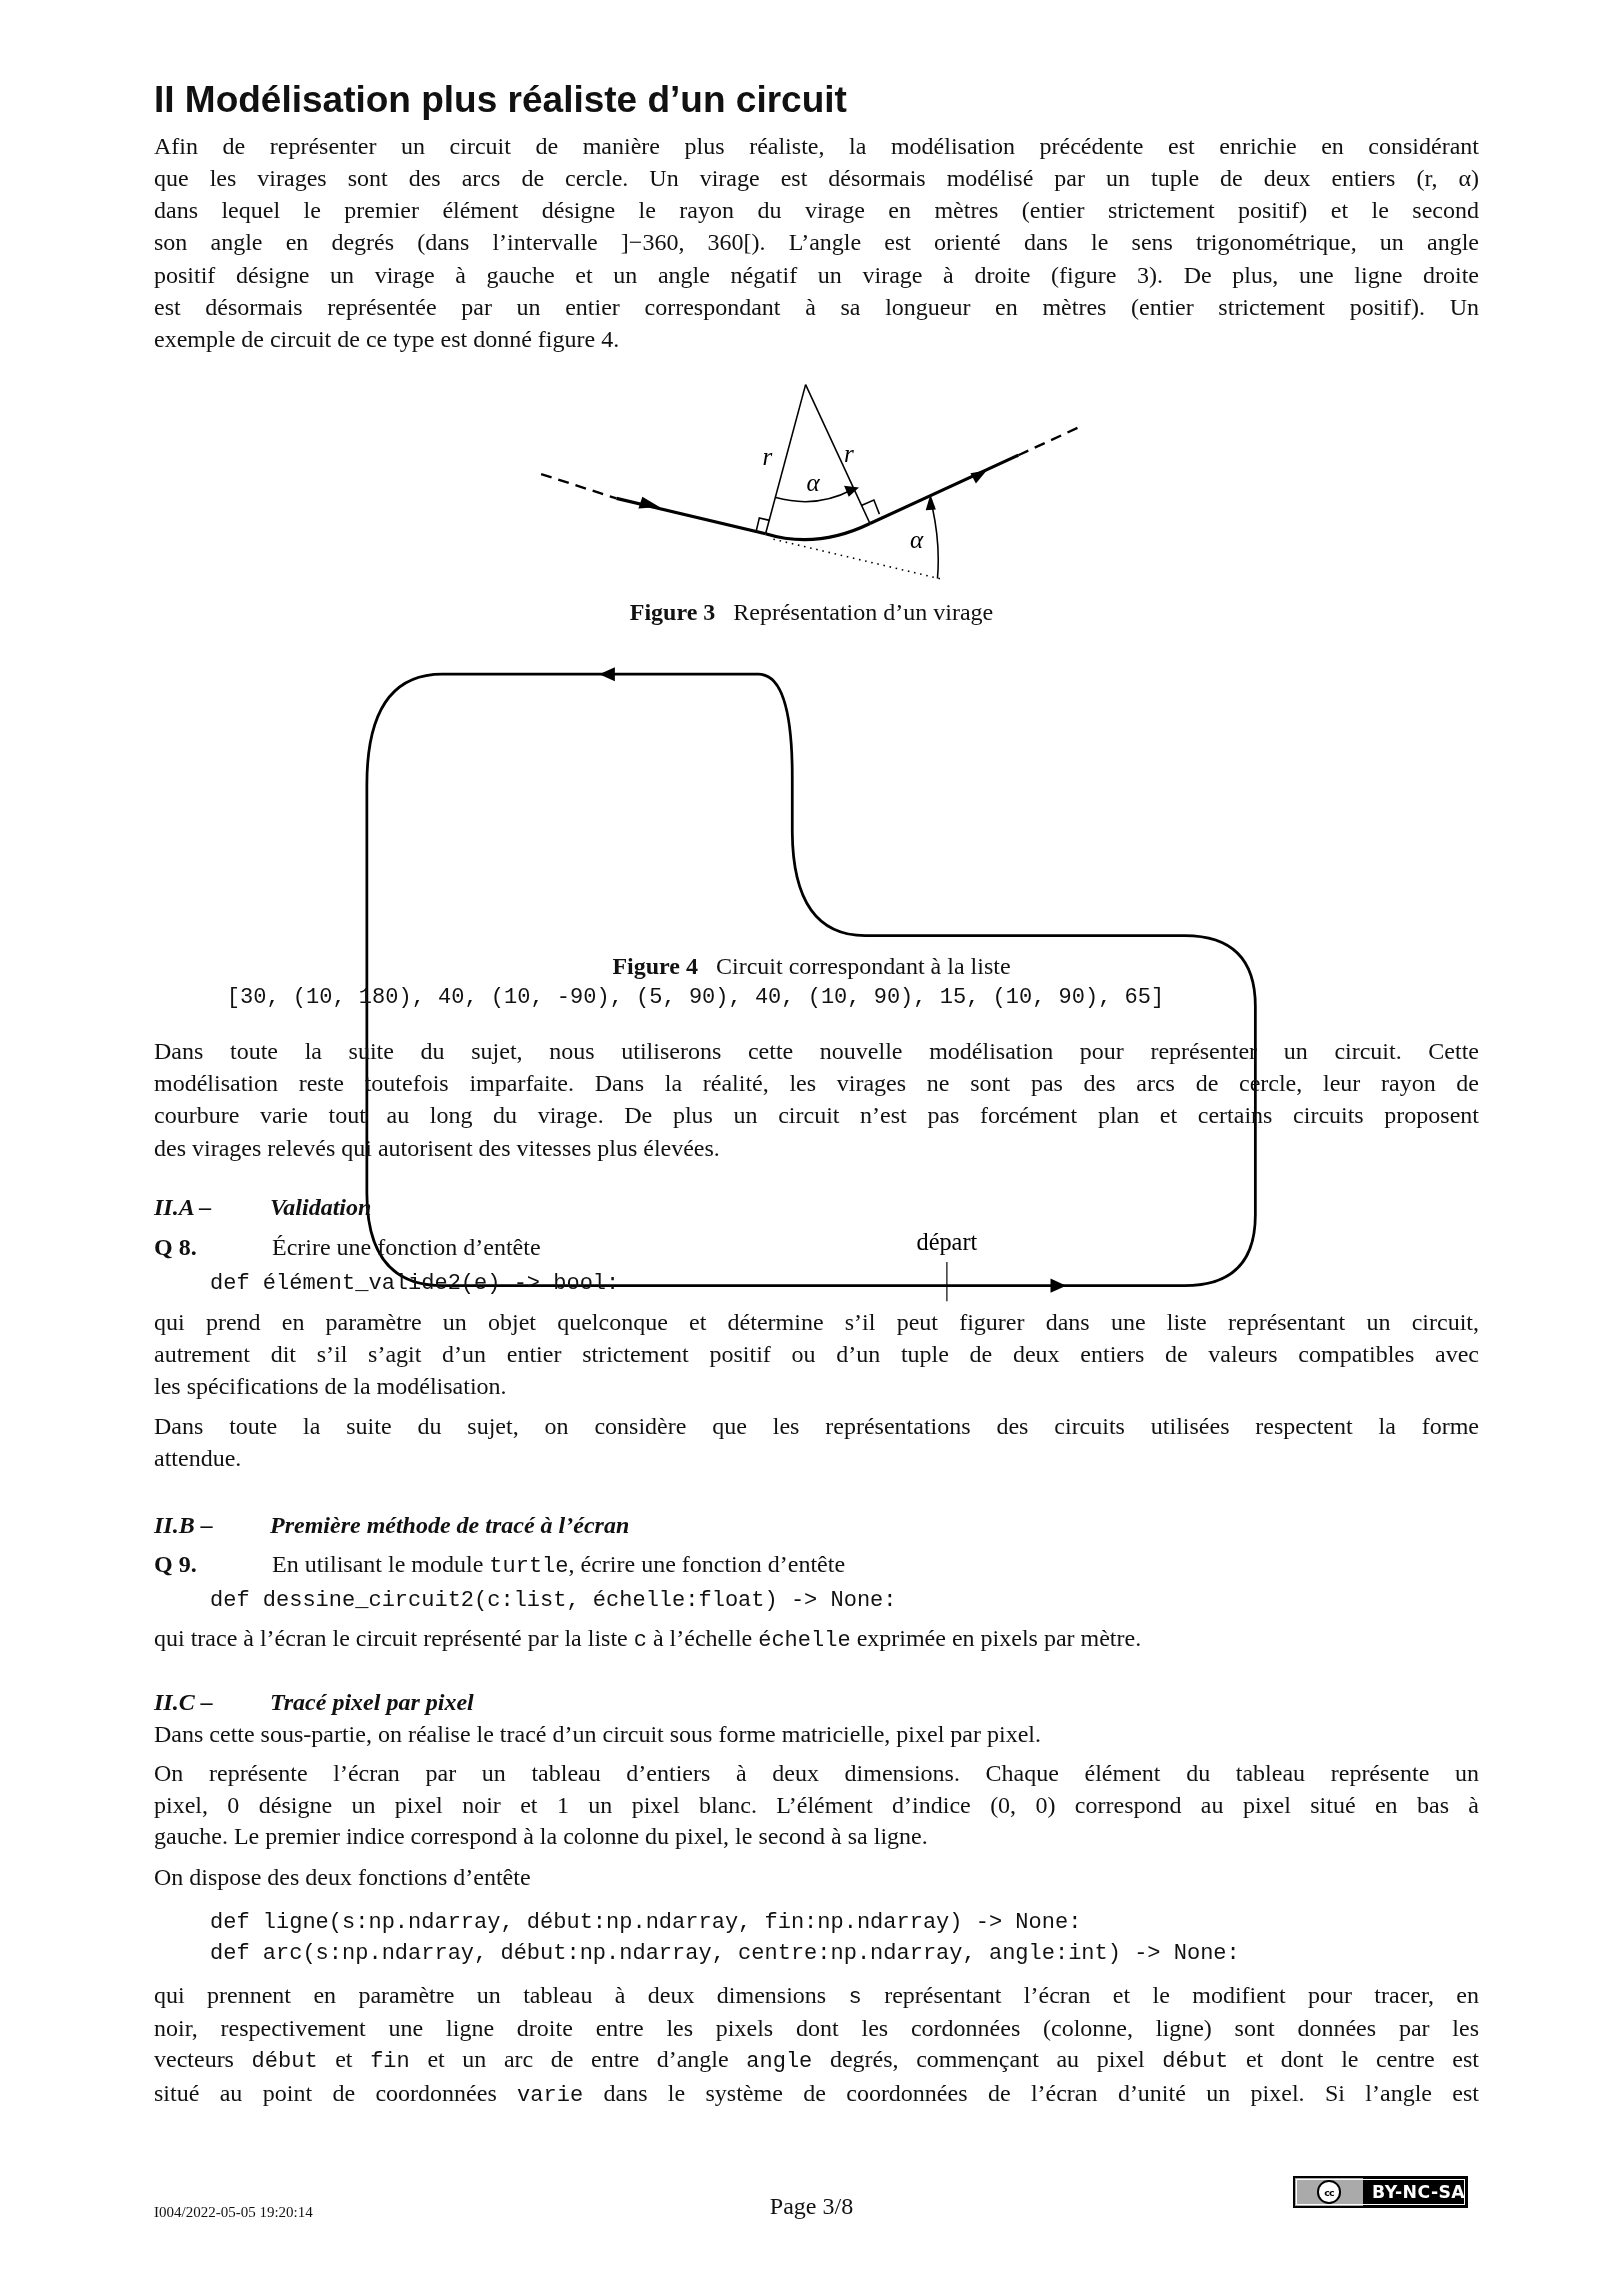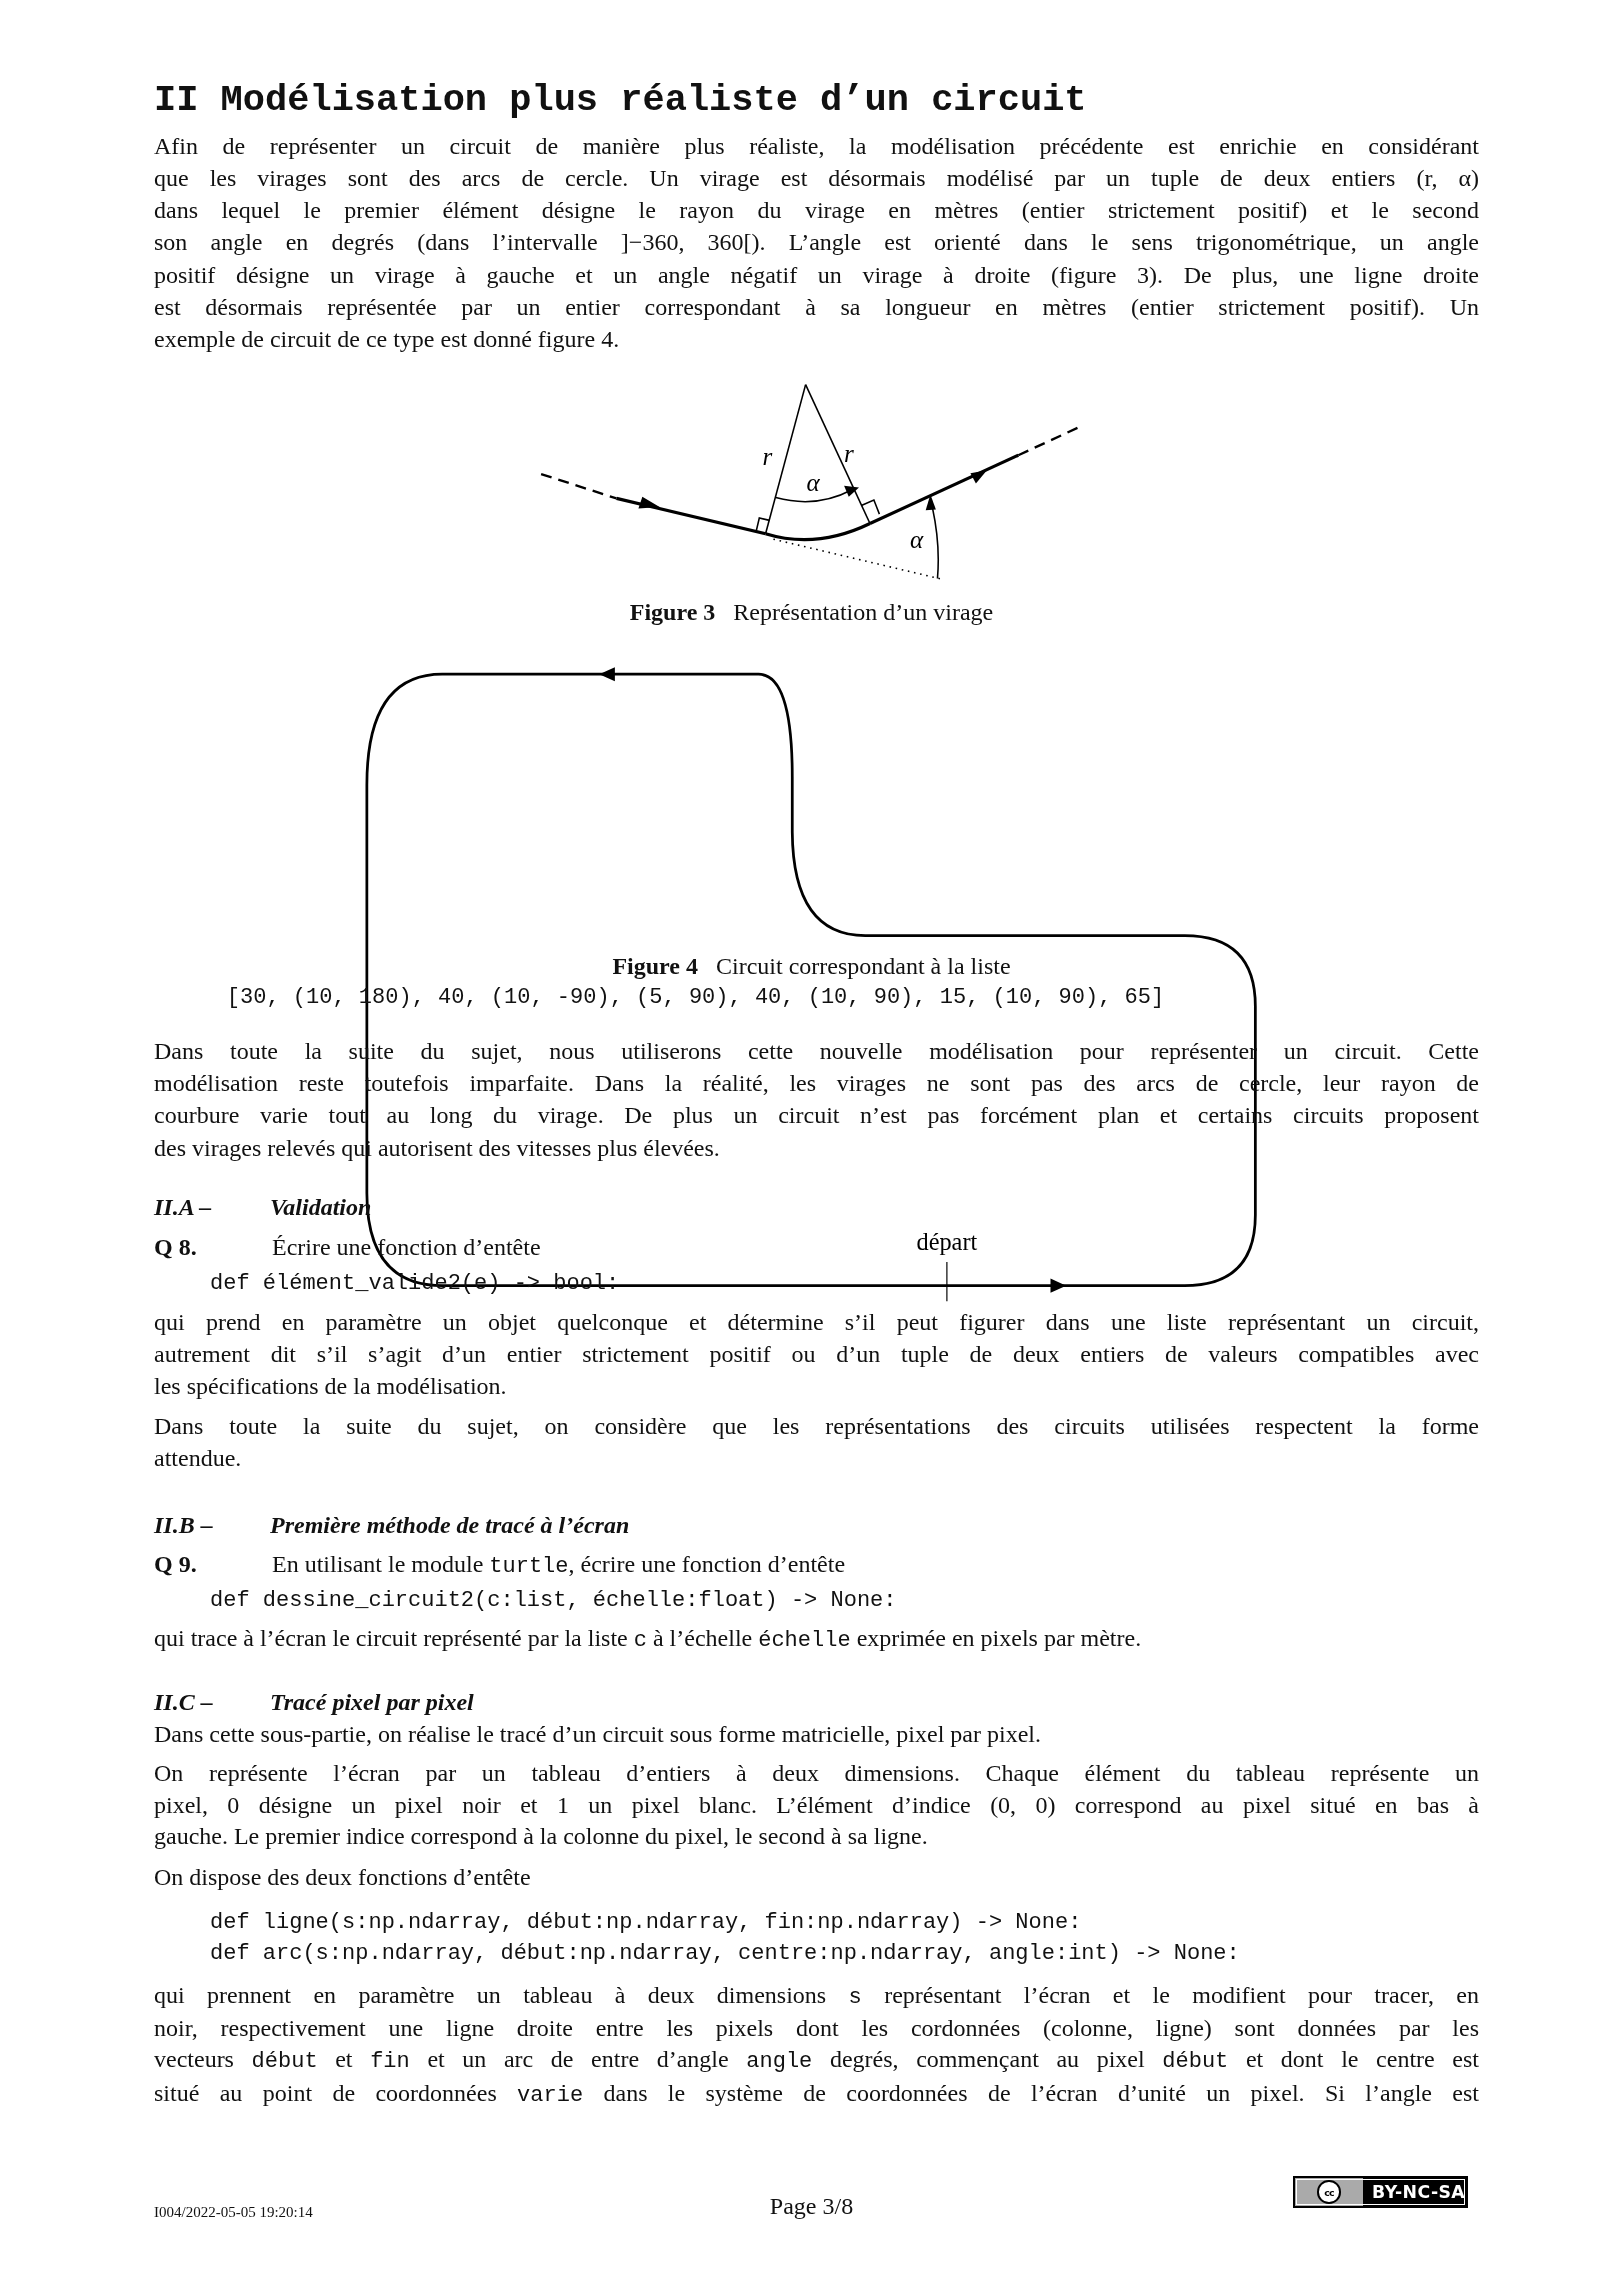--- a/index.html
+++ b/index.html
@@ -6,21 +6,21 @@
   body { width: 1623px; height: 2295px; position: relative; overflow: hidden; color: #111; }
   .ln {
     position: absolute; left: 154px; width: 1325px;
     font-family: "Liberation Serif", "DejaVu Serif", serif;
     font-size: 24px; line-height: 28px; white-space: nowrap;
     text-align: justify; text-align-last: justify;
   }
   .ln.last { text-align-last: left; }
   .title {
     position: absolute; left: 154px; top: 79px;
-    font-family: Liberation Mono, monospace;
+    font-family: Liberation Sans, sans-serif;
     font-weight: bold; font-size: 37px; line-height: 42px; white-space: nowrap;
   }
   .sec {
     position: absolute; left: 154px;
     font-family: "Liberation Serif", "DejaVu Serif", serif;
     font-weight: bold; font-style: italic; font-size: 24px; line-height: 28px; white-space: nowrap;
   }
   .sec .num { display: inline-block; width: 116px; }
   .q {
     position: absolute; left: 154px;

